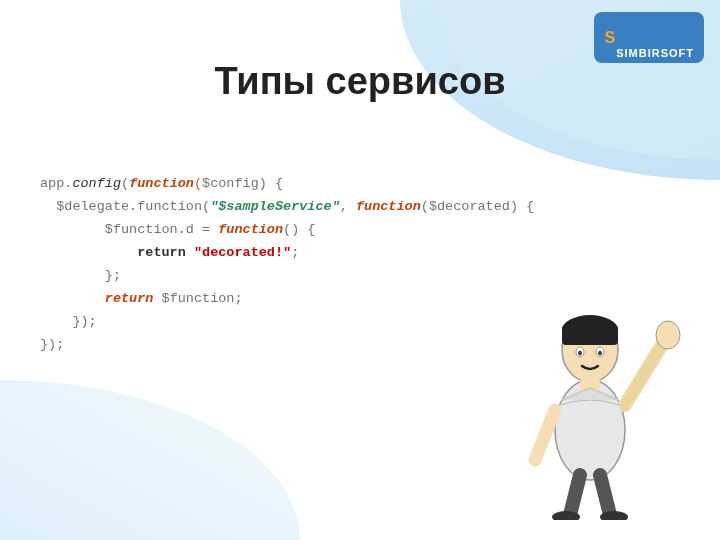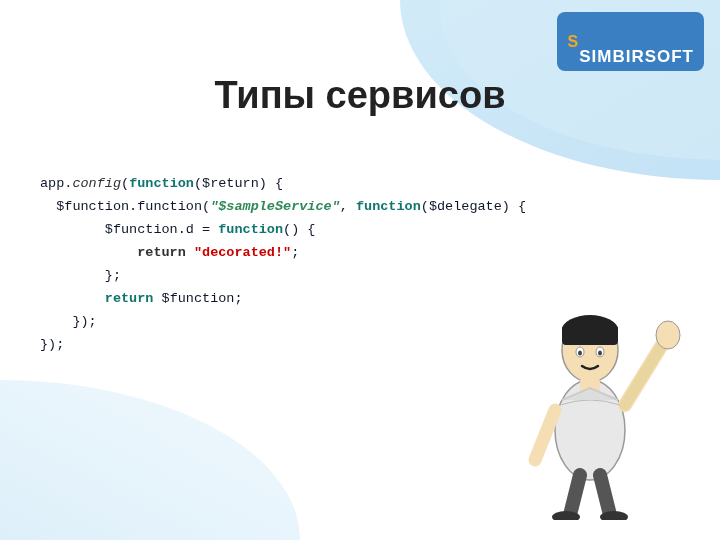--- a/index.html
+++ b/index.html
@@ -42,21 +42,21 @@
       z-index: 10;
       background: #3a7fc1;
       border-radius: 8px;
       padding: 4px 10px;
       display: flex;
       align-items: center;
     }
 
     .logo-text {
       color: #ffffff;
-      font-size: 17px;
+      font-size: 11px;
       font-weight: bold;
       font-family: Arial, sans-serif;
       letter-spacing: 1px;
       text-transform: uppercase;
       margin-top: 31px;
     }
 
     .logo-s {
       color: #f5a623;
       font-size: 16px;
@@ -69,39 +69,38 @@
       position: absolute;
       top: 60px;
       left: 0;
       right: 0;
       text-align: center;
       font-size: 38px;
       font-weight: bold;
       color: #222222;
       font-family: Arial, sans-serif;
       z-index: 5;
-      margin-top: 14px;
     }
 
     
     .code-block {
       position: absolute;
       top: 150px;
       left: 40px;
       right: 260px;
       z-index: 5;
       font-family: 'Courier New', Courier, monospace;
       font-size: 13.5px;
       line-height: 1.7;
       color: #333333;
       white-space: pre;
     }
 
-    .code-normal { color: #0f172a; }
-    .code-keyword { color: #0f766e; font-weight: bold; }
+    .code-normal { color: #737373; }
+    .code-keyword { color: #c2410c; font-weight: bold; font-style: italic; }
     .code-italic { color: #333333; font-style: italic; }
     .code-string { color: #2e8b57; font-style: italic; font-weight: bold; }
     .code-return-keyword { color: #333333; font-weight: bold; }
     .code-return-value { color: #cc0000; font-weight: bold; }
 
     
     .character {
       position: absolute;
       bottom: 20px;
       right: 30px;
@@ -140,22 +139,22 @@
 </svg>
 
 <div class="logo">
   <span class="logo-s">S</span>
   <span class="logo-text">SIMBIRSOFT</span>
 </div>
 
 <h1 class="title">Типы сервисов</h1>
 
 <div class="code-block">
-<span><span class="code-normal">app.</span><span class="code-italic">config</span><span class="code-normal">(</span><span class="code-keyword">function</span><span class="code-normal">($return) {</span>
-</span><span>  <span class="code-normal">$function.</span><span class="code-normal">function(</span><span class="code-string">"$sampleService"</span><span class="code-normal">, </span><span class="code-keyword">function</span><span class="code-normal">($delegate) {</span>
+<span><span class="code-normal">app.</span><span class="code-italic">config</span><span class="code-normal">(</span><span class="code-keyword">function</span><span class="code-normal">($config) {</span>
+</span><span>  <span class="code-normal">$delegate.</span><span class="code-normal">function(</span><span class="code-string">"$sampleService"</span><span class="code-normal">, </span><span class="code-keyword">function</span><span class="code-normal">($decorated) {</span>
 </span><span>        <span class="code-normal">$function.d = </span><span class="code-keyword">function</span><span class="code-normal">() {</span>
 </span><span>            <span class="code-return-keyword">return</span> <span class="code-return-value">"decorated!"</span><span class="code-normal">;</span>
 </span><span>        <span class="code-normal">};</span>
 </span><span>        <span class="code-keyword">return</span> <span class="code-normal">$function;</span>
 </span><span>    <span class="code-normal">});</span>
 </span><span><span class="code-normal">});</span>
 </span></div>
 
 <div class="character">
   <svg viewBox="0 0 200 260" xmlns="http://www.w3.org/2000/svg">

